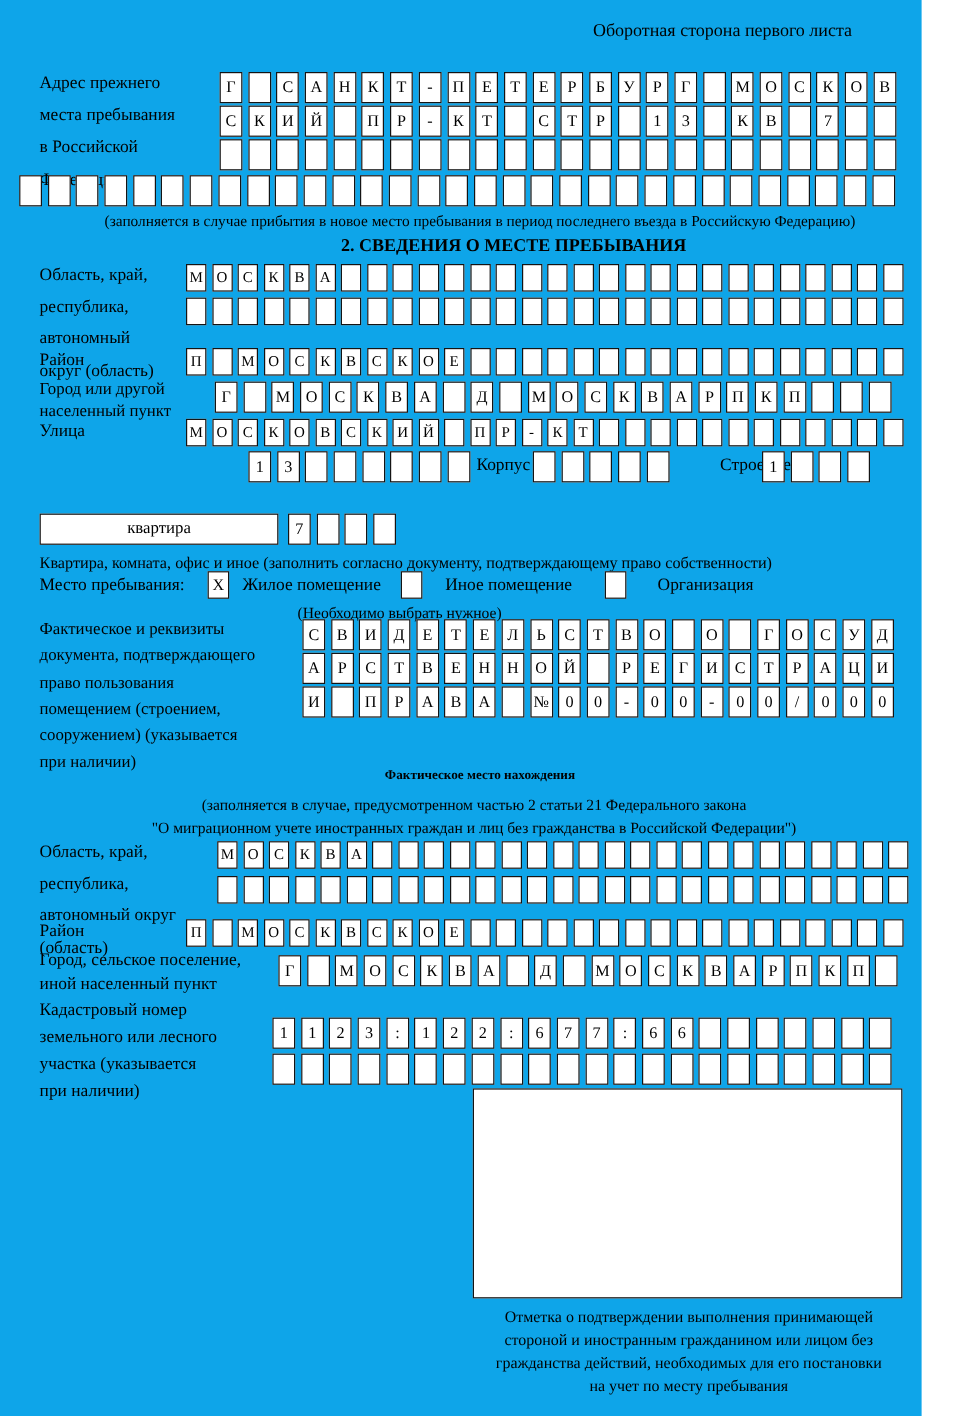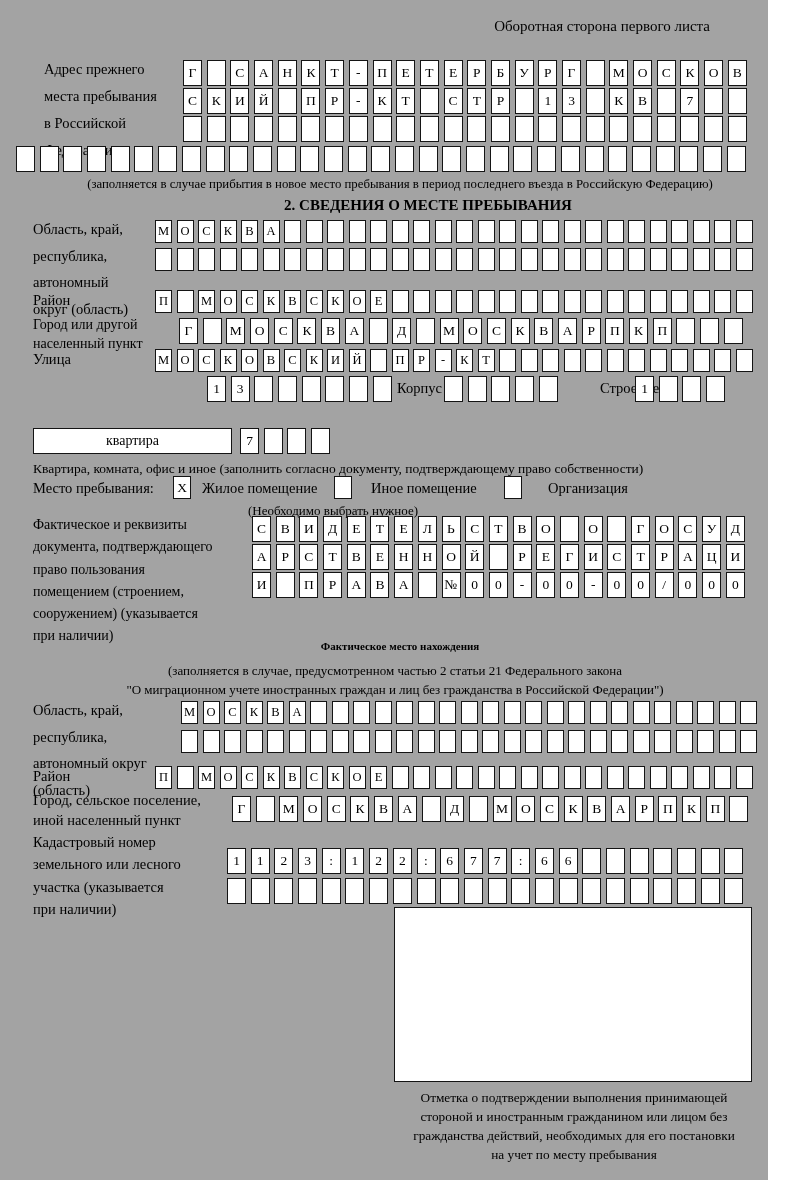--- a/index.html
+++ b/index.html
@@ -1,17 +1,17 @@
 <!DOCTYPE html>
 <html><head>
 <meta charset="utf-8">
 <style>
   html,body { margin:0; padding:0; background:#fff; }
   #page {
-    position:relative; width:768px; height:1180px; background:#a3a3a3;
+    position:relative; width:768px; height:1180px; background:#0ea5e9;
     font-family:"Liberation Serif", serif; color:#000; overflow:hidden;
   }
   .txt { position:absolute; font-size:14.5px; white-space:nowrap; }
   .note { position:absolute; text-align:center; font-size:12.8px; white-space:nowrap; }
   .title { position:absolute; text-align:center; font-weight:bold; font-size:15px; width:800px; }
   .lines { position:absolute; }
   .lines .line { white-space:nowrap; }
   .lh27 .line { line-height:27px; }
   .lh26 .line { line-height:26.5px; }
   .lh22 .line { line-height:22.3px; }
@@ -39,21 +39,21 @@
   }
   .caption { position:absolute; text-align:center; font-size:13.3px; line-height:19px; }
 </style>
 </head>
 <body>
 
 <div id="page">
 
   <div class="txt" style="top:18px; right:58px; font-size:15px;">Оборотная сторона первого листа</div>
 
-  <div class="lines lh27" style="left:44px; top:56px; font-size:14.5px;">
+  <div class="lines lh27" style="left:33px; top:56px; font-size:14.5px;">
       <div class="line">Адрес прежнего</div>
       <div class="line">места пребывания</div>
       <div class="line">в Российской</div>
       <div class="line">Федерации</div>
     </div>
 
   <div class="boxrow sz-a" style="left:183px; top:60px;">
       <span class="cell">Г</span>
       <span class="cell"></span>
       <span class="cell">С</span>

